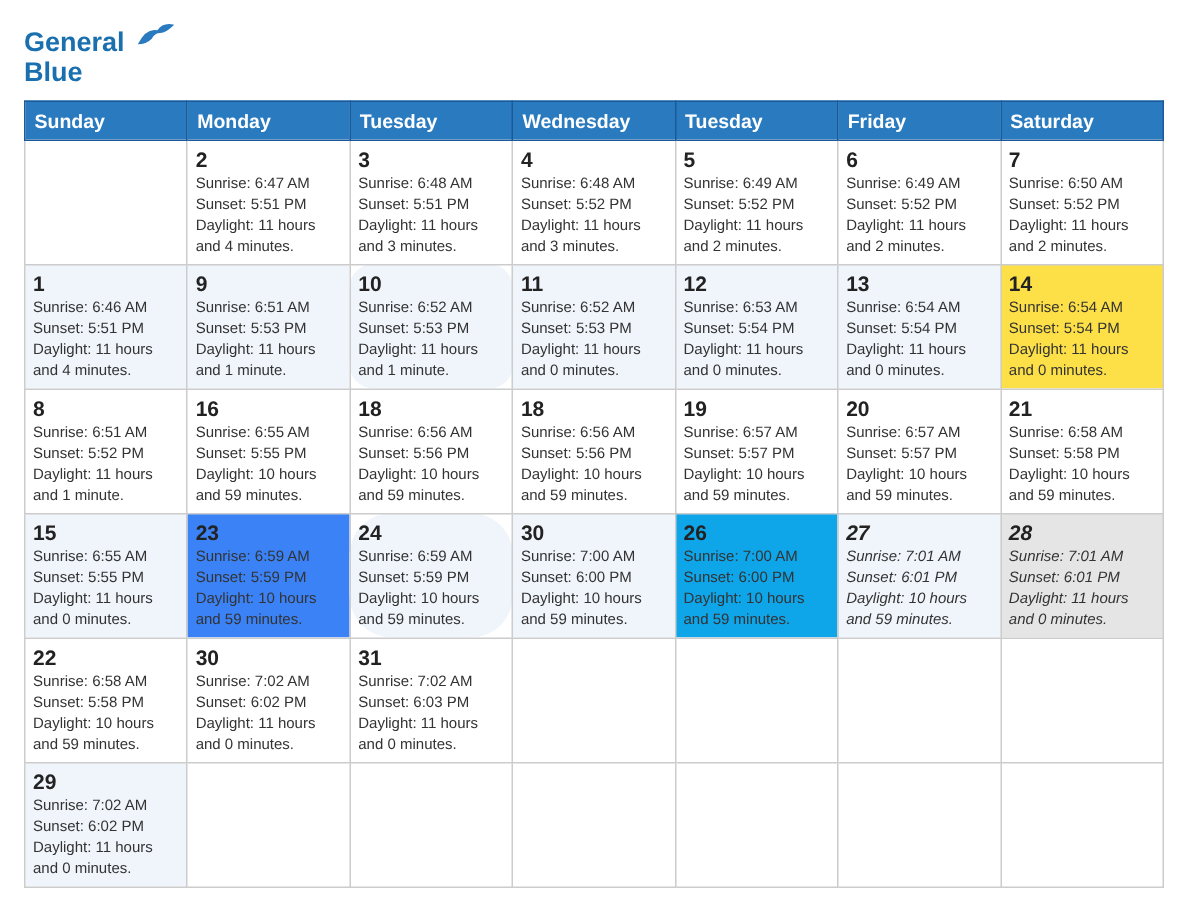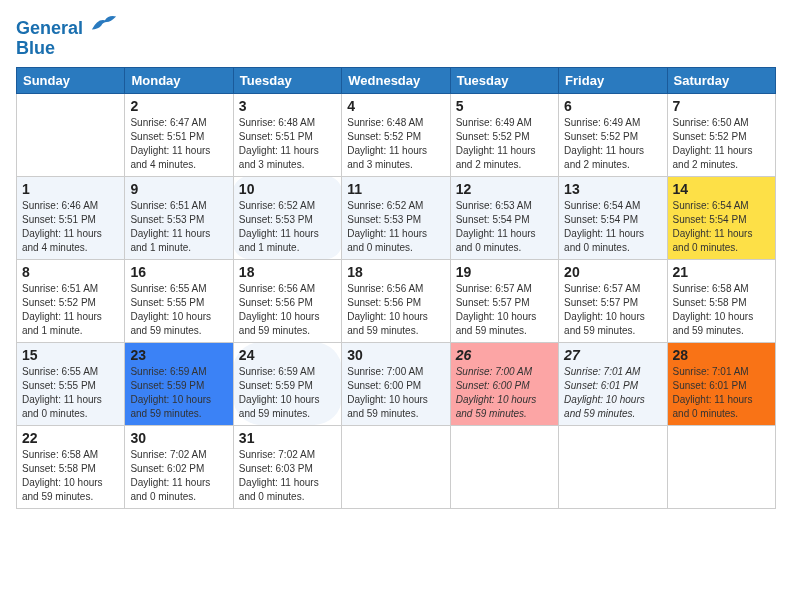--- a/index.html
+++ b/index.html
@@ -318,37 +318,37 @@
         </div>
         </td>
         <td style="background: rgb(240, 245, 251);">
           <span class="day-num">30</span>
         <div class="day-info">
           Sunrise: 7:00 AM<br>
           Sunset: 6:00 PM<br>
           Daylight: 10 hours and 59 minutes.
         </div>
         </td>
-        <td style="background: #fca5a5; font-style: italic;">
+        <td style="background: #0ea5e9;">
           <span class="day-num">26</span>
         <div class="day-info">
           Sunrise: 7:00 AM<br>
           Sunset: 6:00 PM<br>
           Daylight: 10 hours and 59 minutes.
         </div>
         </td>
         <td style="background: rgb(240, 245, 251); font-style: italic;">
           <span class="day-num">27</span>
         <div class="day-info">
           Sunrise: 7:01 AM<br>
           Sunset: 6:01 PM<br>
           Daylight: 10 hours and 59 minutes.
         </div>
         </td>
-        <td style="background: #f97316;">
+        <td style="background: #e5e5e5; font-style: italic;">
           <span class="day-num">28</span>
         <div class="day-info">
           Sunrise: 7:01 AM<br>
           Sunset: 6:01 PM<br>
           Daylight: 11 hours and 0 minutes.
         </div>
         </td>
       </tr>
       <tr>
         <td>
@@ -368,19 +368,35 @@
         </div>
         </td>
         <td>
           <span class="day-num">31</span>
         <div class="day-info">
           Sunrise: 7:02 AM<br>
           Sunset: 6:03 PM<br>
           Daylight: 11 hours and 0 minutes.
         </div>
         </td>
+        <td class="empty-cell"></td>
+        <td class="empty-cell"></td>
+        <td class="empty-cell"></td>
+        <td class="empty-cell"></td>
+      </tr>
+      <tr>
+        <td style="background: rgb(240, 245, 251);">
+          <span class="day-num">29</span>
+        <div class="day-info">
+          Sunrise: 7:02 AM<br>
+          Sunset: 6:02 PM<br>
+          Daylight: 11 hours and 0 minutes.
+        </div>
+        </td>
+        <td class="empty-cell"></td>
+        <td class="empty-cell"></td>
         <td class="empty-cell"></td>
         <td class="empty-cell"></td>
         <td class="empty-cell"></td>
         <td class="empty-cell"></td>
       </tr>
     </tbody>
 </table>
 
 </body></html>

